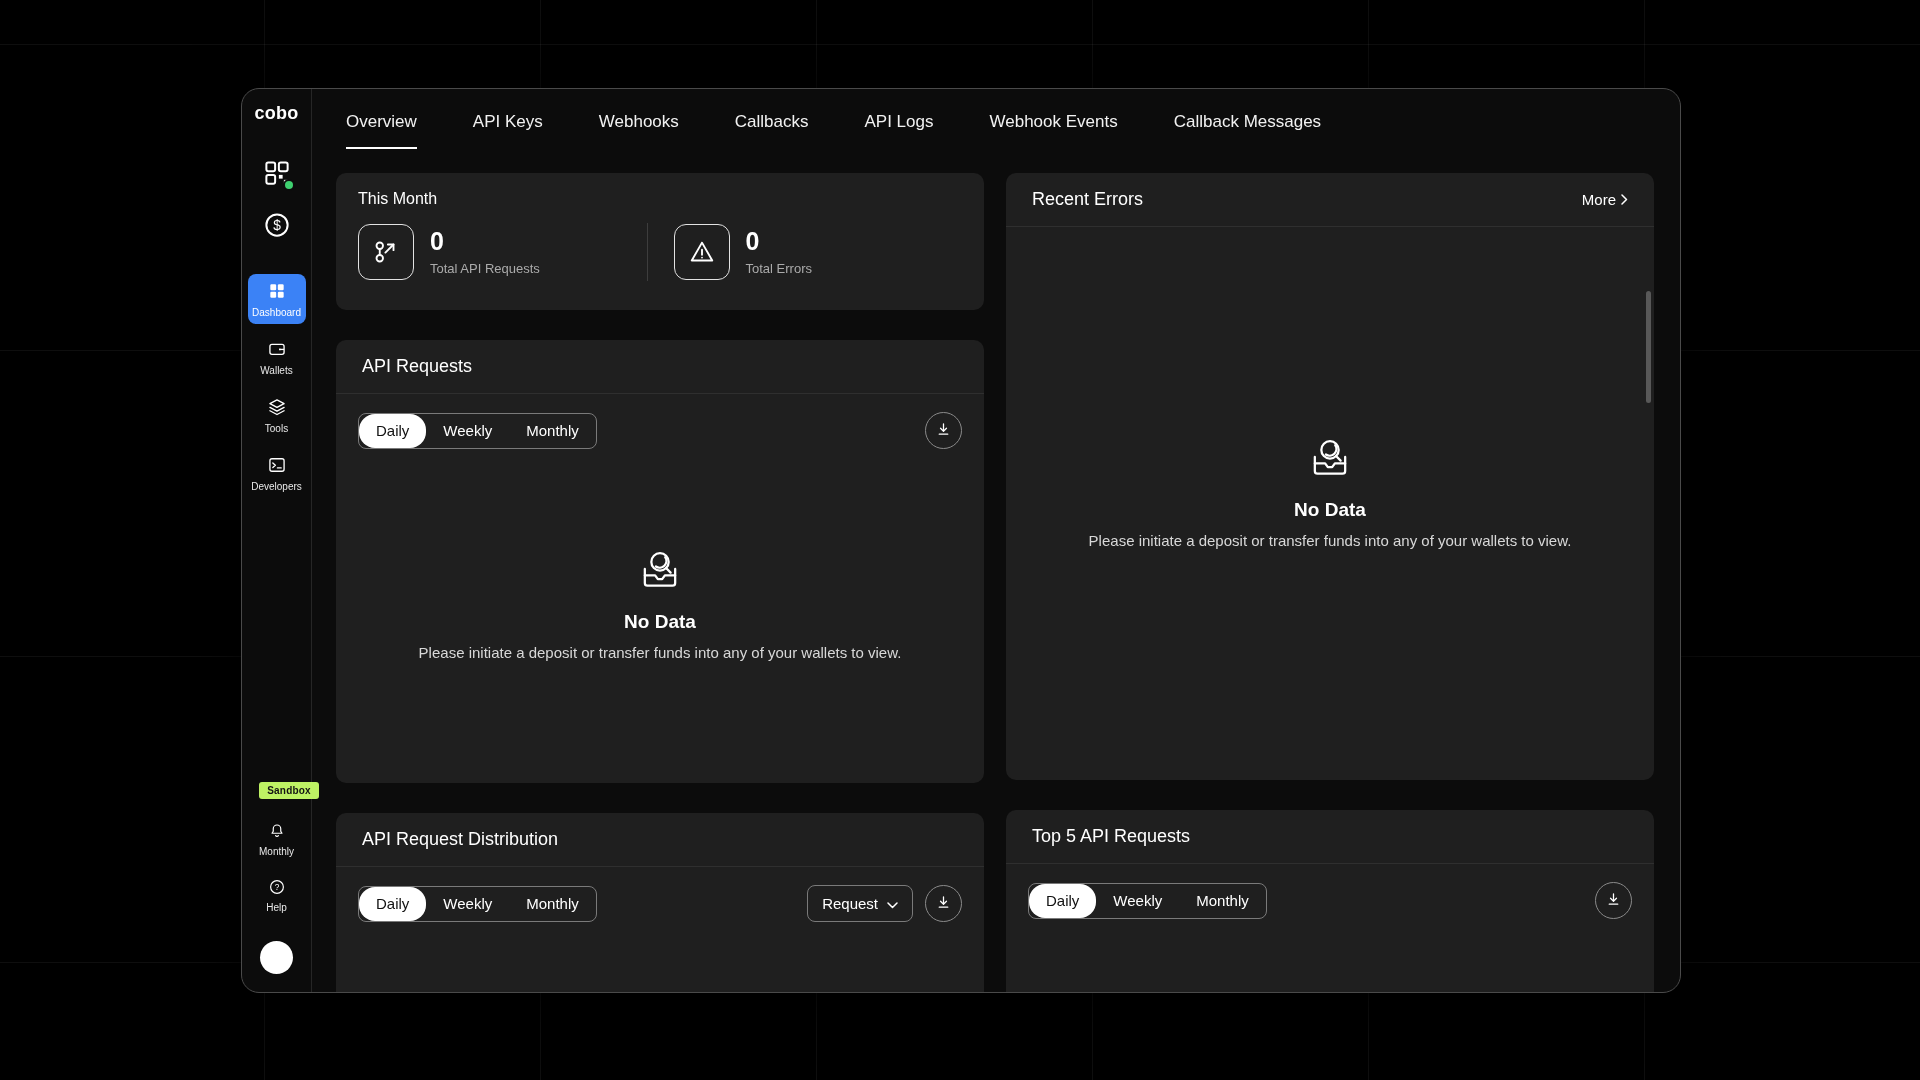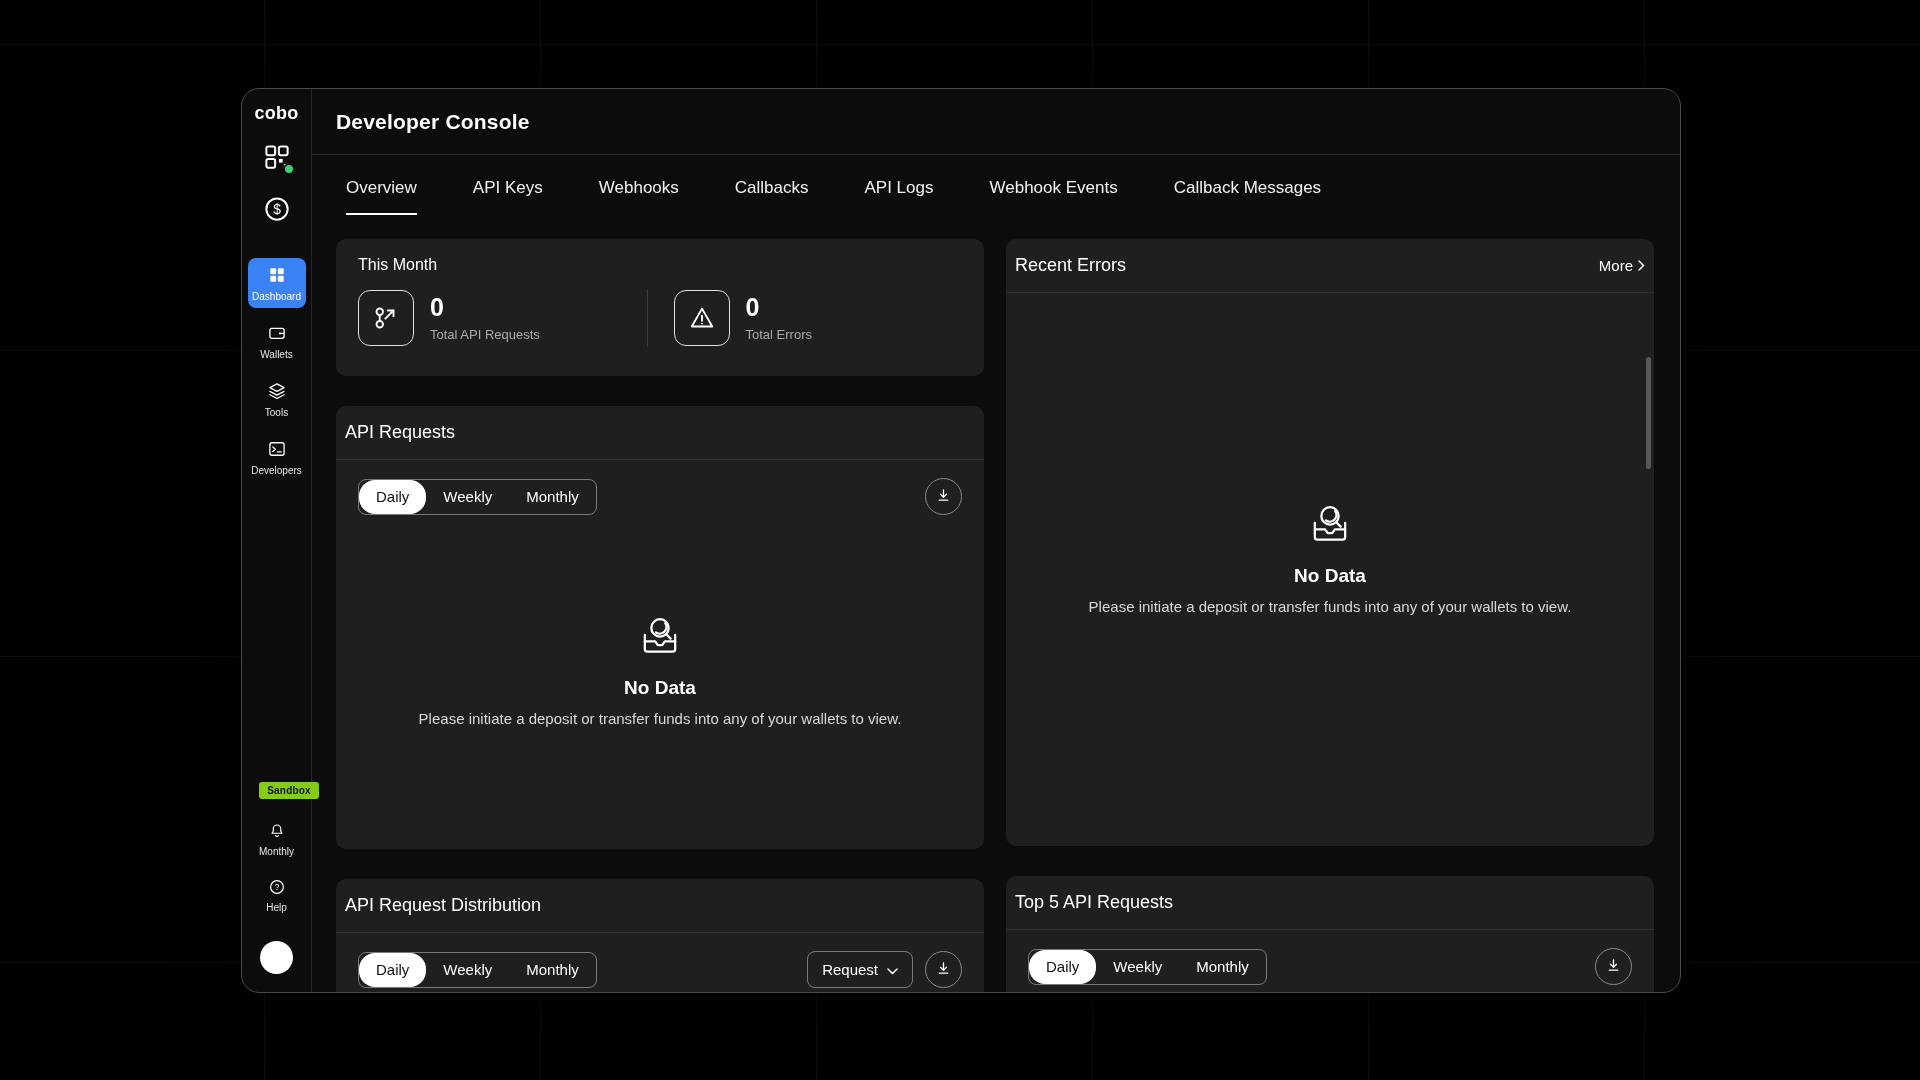--- a/index.html
+++ b/index.html
@@ -29,41 +29,41 @@
     overflow:hidden;
     box-shadow:0 0 60px rgba(0,0,0,0.9);
   }
   
   .sidebar {
     width:70px; flex:0 0 70px;
     border-right:1px solid #262626;
     display:flex; flex-direction:column; align-items:center;
     padding:14px 0 18px;
   }
-  .logo { font-weight:700; font-size:18px; letter-spacing:0.3px; margin-bottom:14px; }
+  .logo { font-weight:700; font-size:18px; letter-spacing:0.3px; margin-bottom:30px; }
   .side-btn {
     width:40px; height:40px; background:none; border:none; color:#fff;
     display:flex; align-items:center; justify-content:center;
     position:relative; margin-bottom:12px; cursor:pointer;
   }
   .green-dot {
     position:absolute; right:4px; bottom:5px; width:8px; height:8px;
     border-radius:50%; background:#3ecf6f; box-shadow:0 0 0 2px #0c0c0c;
   }
   .side-nav { display:flex; flex-direction:column; align-items:center; margin-top:16px; }
   .nav-item {
     width:58px; padding:7px 0 6px; margin-bottom:8px;
     display:flex; flex-direction:column; align-items:center; gap:4px;
     background:none; border:none; color:#e8e8e8; font-size:10px;
     border-radius:8px; cursor:pointer; font-family:inherit;
   }
   .nav-item.active { background:#3b82f6; color:#fff; }
   .side-spacer { flex:1; }
   .env-badge {
-    background:#84cc16; color:#141414; font-size:10px; font-weight:700;
+    background:#bef264; color:#141414; font-size:10px; font-weight:700;
     padding:3px 8px; border-radius:3px; margin-bottom:16px; letter-spacing:0.2px;margin-left:25px;
   }
   .avatar { width:33px; height:33px; border-radius:50%; background:#fff; margin-top:14px; cursor:pointer; }
   
   .main { flex:1; display:flex; flex-direction:column; min-width:0; }
   .app-header {
     height:66px; flex:0 0 66px; display:flex; align-items:center;
     padding:0 24px; border-bottom:1px solid #2a2a2a;
   }
   .app-title { font-size:21px; font-weight:700; letter-spacing:0.2px; }
@@ -75,21 +75,21 @@
   .tab.active { font-weight:400; }
   .tab.active::after {
     content:""; position:absolute; left:0; right:0; bottom:0; height:2px; background:#fff;
   }
   .content { flex:1; display:flex; gap:22px; padding:24px 26px 0 24px; overflow:hidden; }
   .col { flex:1 1 0; display:flex; flex-direction:column; gap:30px; min-width:0; }
   
   .card { background:#1f1f1f; border-radius:10px; flex-shrink:0; }
   .card-head {
     display:flex; align-items:center; justify-content:space-between;
-    padding:16px 9px; border-bottom:1px solid #2f2f2f;gap:30px;
+    padding:16px 26px; border-bottom:1px solid #2f2f2f;gap:30px;
   }
   .card-title { font-size:18px; font-weight:400; }
   
   .this-month { height:137px; padding:17px 22px; }
   .tm-title { font-size:16px; margin-bottom:15px; }
   .tm-stats { display:flex; align-items:center; }
   .tm-stat { flex:1; display:flex; align-items:center; gap:16px; }
   .stat-iconbox {
     width:56px; height:56px; border:1.6px solid #e2e2e2; border-radius:12px;
     display:flex; align-items:center; justify-content:center; flex:0 0 56px;
@@ -238,23 +238,20 @@
         </svg>
       </span>
       <span>Help</span>
     </button>
 
     <div class="avatar"></div>
   </aside>
 
   <div class="main">
 
-    <header class="app-header">
-      <div class="app-title">Developer Console</div>
-    </header>
 
     <div class="tabs">
       <button class="tab active">Overview</button>
       <button class="tab">API Keys</button>
       <button class="tab">Webhooks</button>
       <button class="tab">Callbacks</button>
       <button class="tab">API Logs</button>
       <button class="tab">Webhook Events</button>
       <button class="tab">Callback Messages</button>
     </div>

